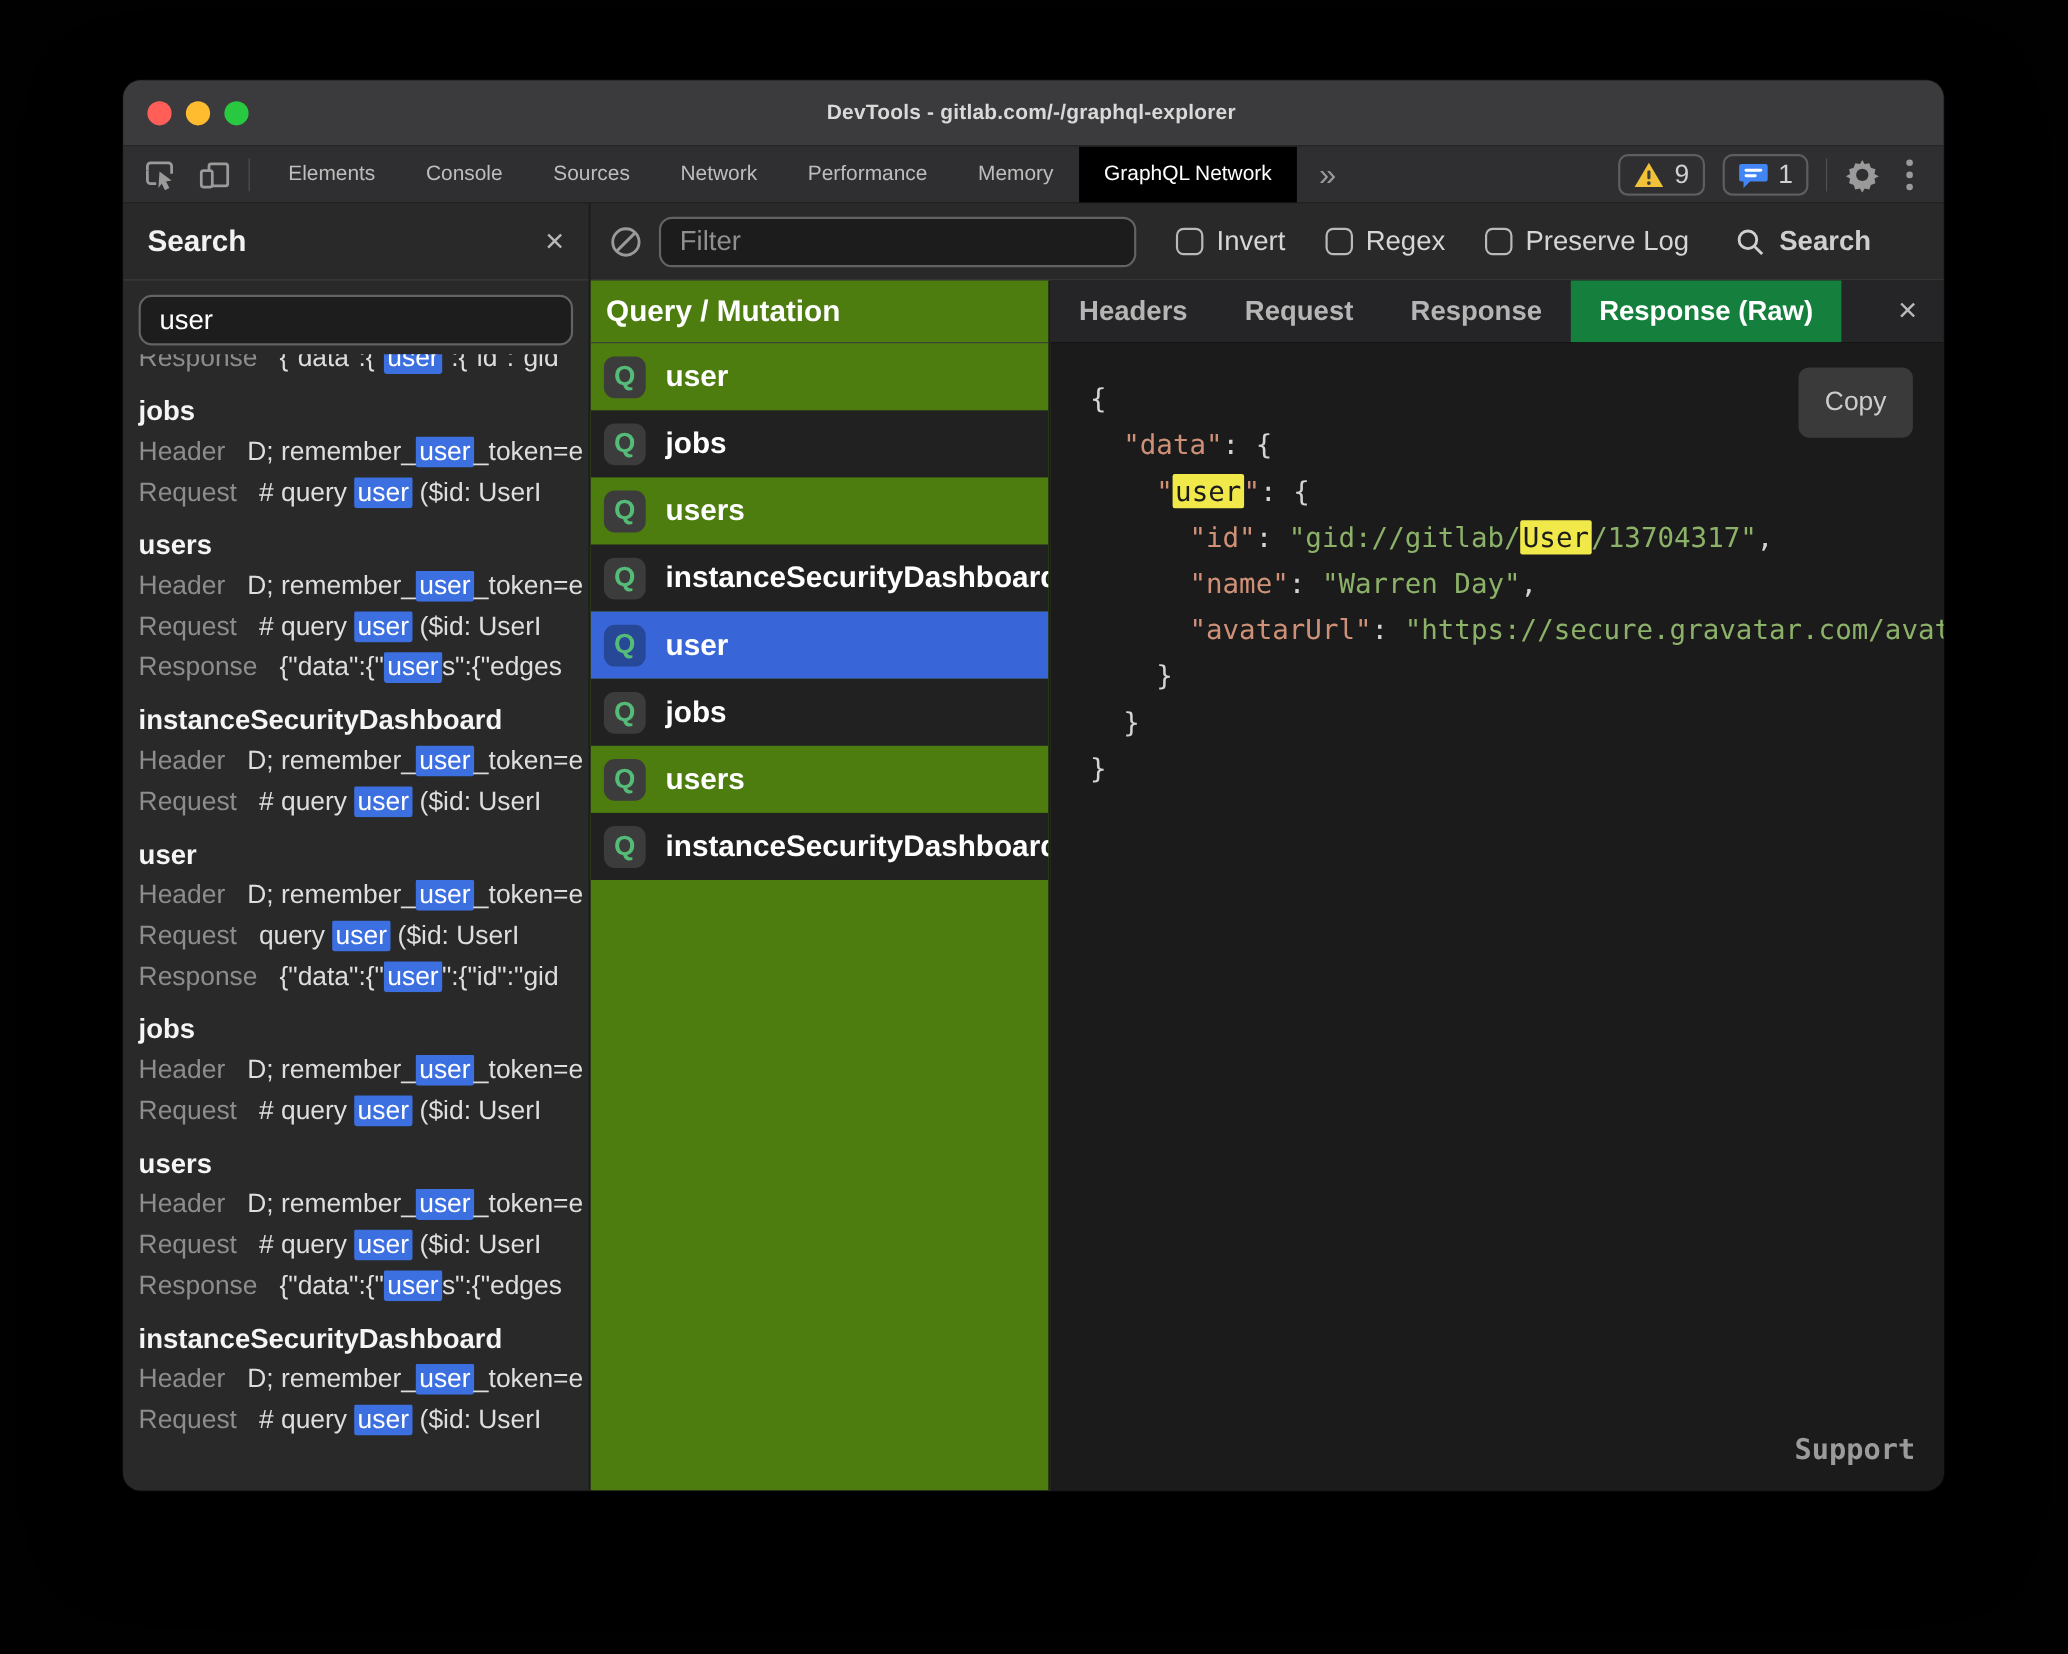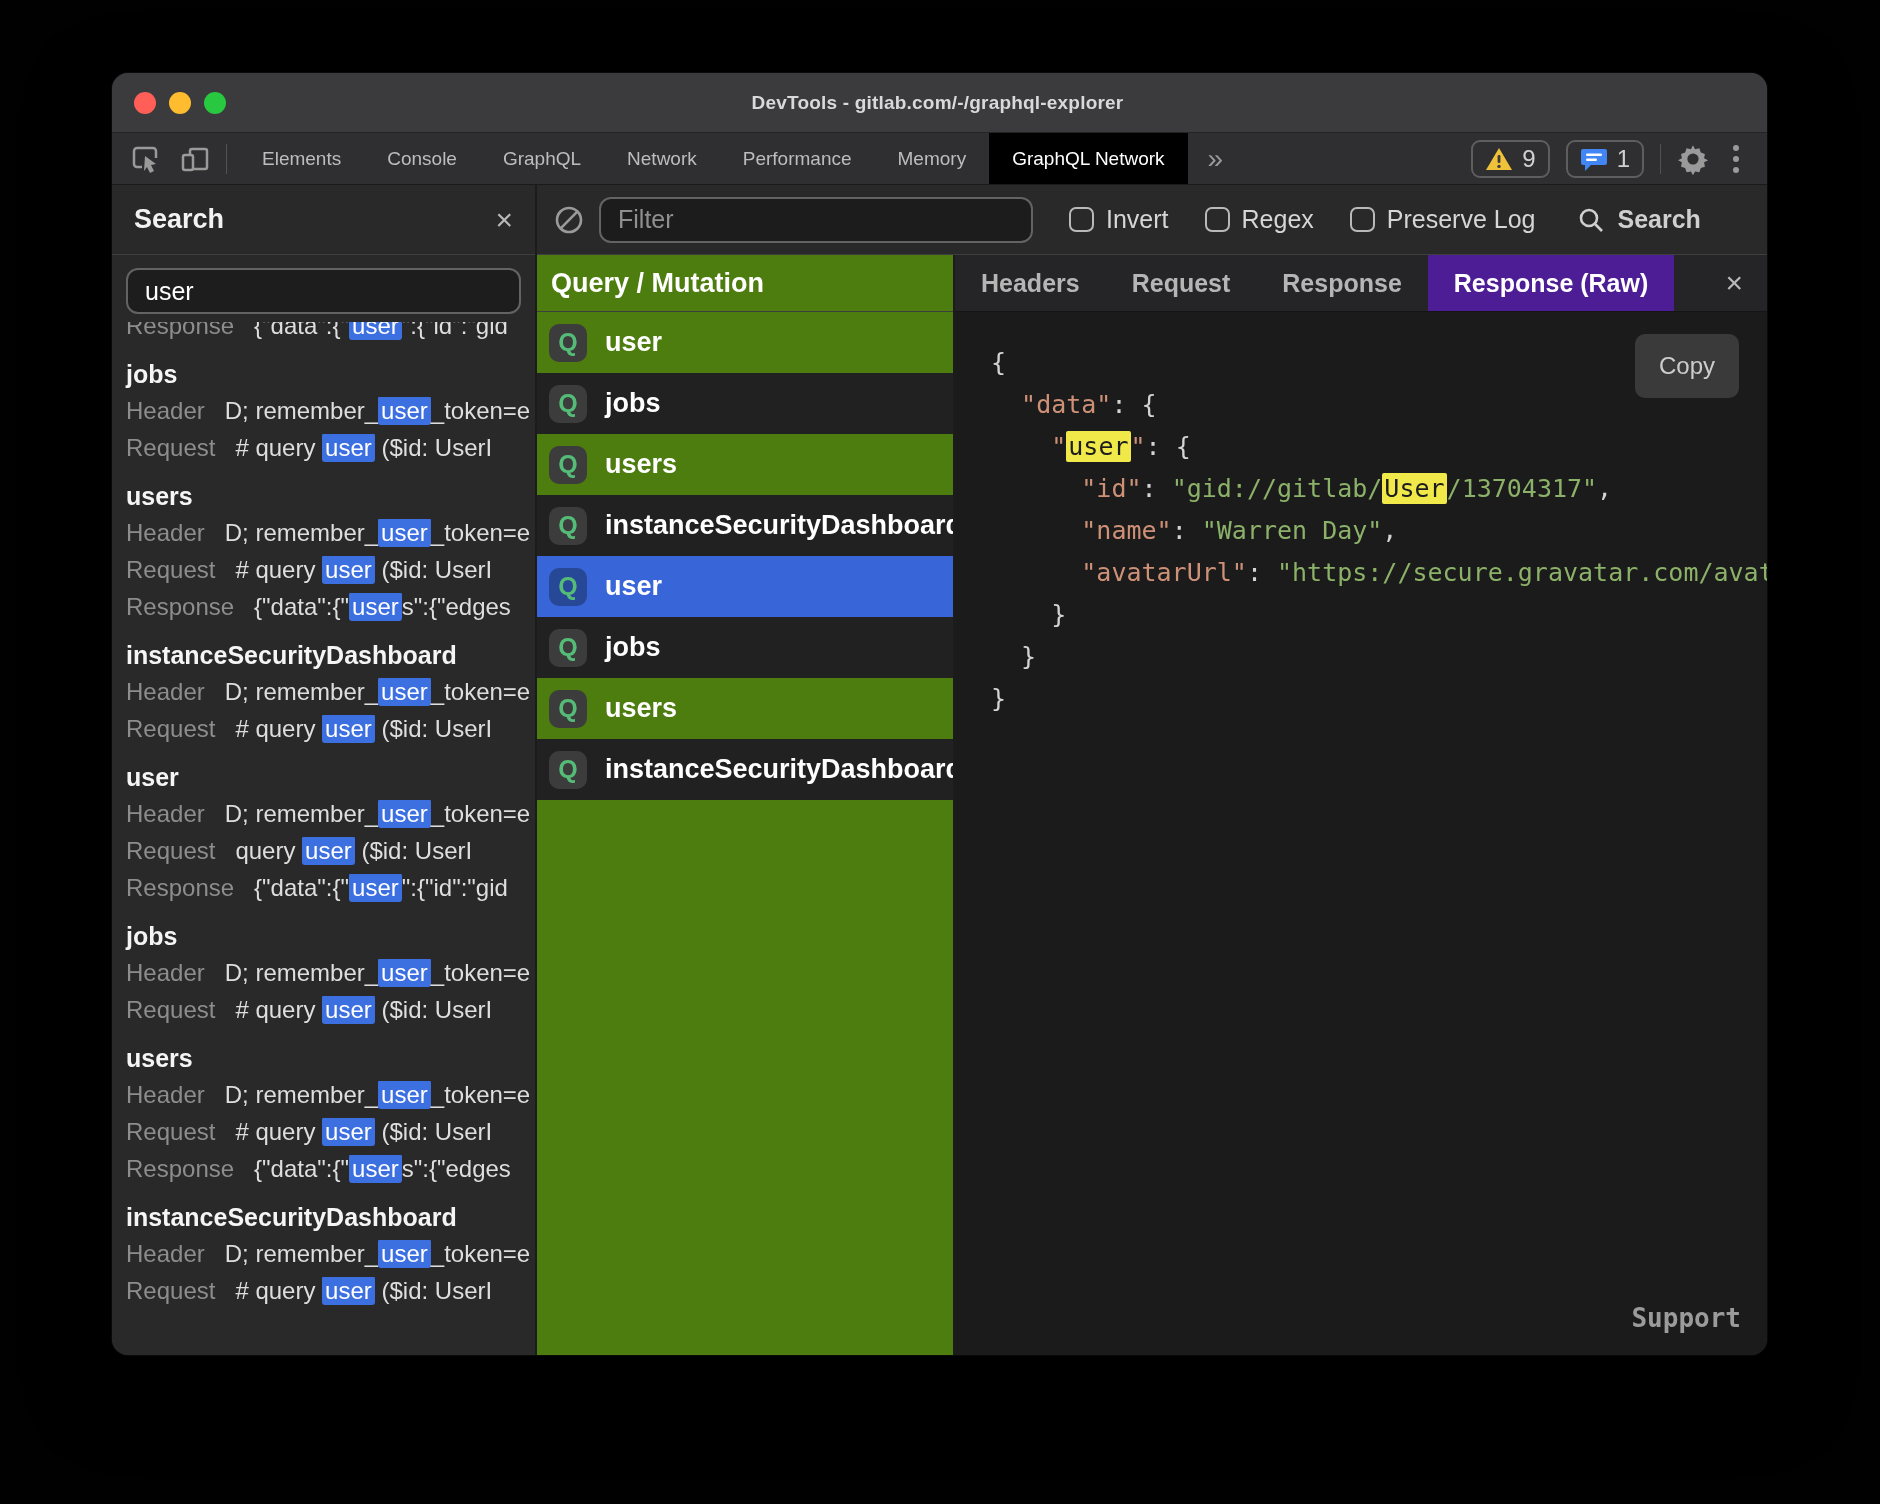--- a/index.html
+++ b/index.html
@@ -69,21 +69,21 @@
   .q-row.stripe { background:#212121; }
   .q-row.selected { background:#3866d8; }
   .q-badge { width:38px; height:38px; border-radius:10px; background:#3c3c3c; color:#55bc78; font-size:25px; font-weight:700; display:flex; align-items:center; justify-content:center; flex:0 0 auto; }
   .q-row.selected .q-badge { background:rgba(0,0,0,.3); }
   .q-label { font-size:27px; font-weight:700; color:#fff; white-space:nowrap; }
 
   
   .detail-panel { flex:1; display:flex; flex-direction:column; min-width:0; background:#1b1b1b; }
   .dtabs { height:57px; flex:0 0 auto; background:#252527; display:flex; align-items:stretch; border-bottom:1px solid #151515; }
   .dtab { display:flex; align-items:center; padding:0 26px; font-size:25px; font-weight:600; color:#b5b5b5; white-space:nowrap; }
-  .dtab.active { background:#4c1d95; color:#fff; }
+  .dtab.active { background:#15803d; color:#fff; }
   .dtabs .x-btn { padding-right:24px; display:flex; align-items:center; }
   .code-area { flex:1; position:relative; padding:30px 0 0 36px; font-family:"DejaVu Sans Mono", monospace; font-size:25px; line-height:42px; color:#d4d4d4; overflow:hidden; }
   .code-line { white-space:pre; overflow:hidden; }
   .c-key { color:#ce9178; }
   .c-str { color:#8cb168; }
   .c-pun { color:#d4d4d4; }
   .c-hl { background:#f1e94a; color:#1c1c1c; border-radius:2px; padding:1px 2px; }
   .copy-btn { position:absolute; top:22px; right:28px; background:#3a3a3b; border-radius:10px; padding:11px 24px; font-family:"Liberation Sans", sans-serif; font-size:24px; color:#cdcdcd; cursor:default; }
   .support { position:absolute; bottom:16px; right:26px; font-size:26px; font-weight:700; color:#9b9b9b; }
 
@@ -116,21 +116,21 @@
         <svg width="34" height="34" viewBox="0 0 34 34">
             <rect x="12" y="7" width="17" height="20" rx="2" fill="none" stroke="#9a9a9a" stroke-width="2.5"></rect>
             <rect x="5" y="13" width="10" height="15" rx="2" fill="#2f2f31" stroke="#9a9a9a" stroke-width="2.5"></rect>
           </svg>
       </span>
     </div>
     <div class="tbar-sep"></div>
     <div class="tabs" id="devtools-tabs">
         <div class="tab">Elements</div>
         <div class="tab">Console</div>
-        <div class="tab">GraphQL</div>
+        <div class="tab">Sources</div>
         <div class="tab">Network</div>
         <div class="tab">Performance</div>
         <div class="tab">Memory</div>
         <div class="tab active">GraphQL Network</div>
       </div>
     <div class="more-chevron">»</div>
     <div class="tabbar-right">
       <div class="badge-btn">
         <svg width="28" height="26" viewBox="0 0 28 26">
             <path d="M14 2 L27 24 H1 Z" fill="#f0c23a"></path>

